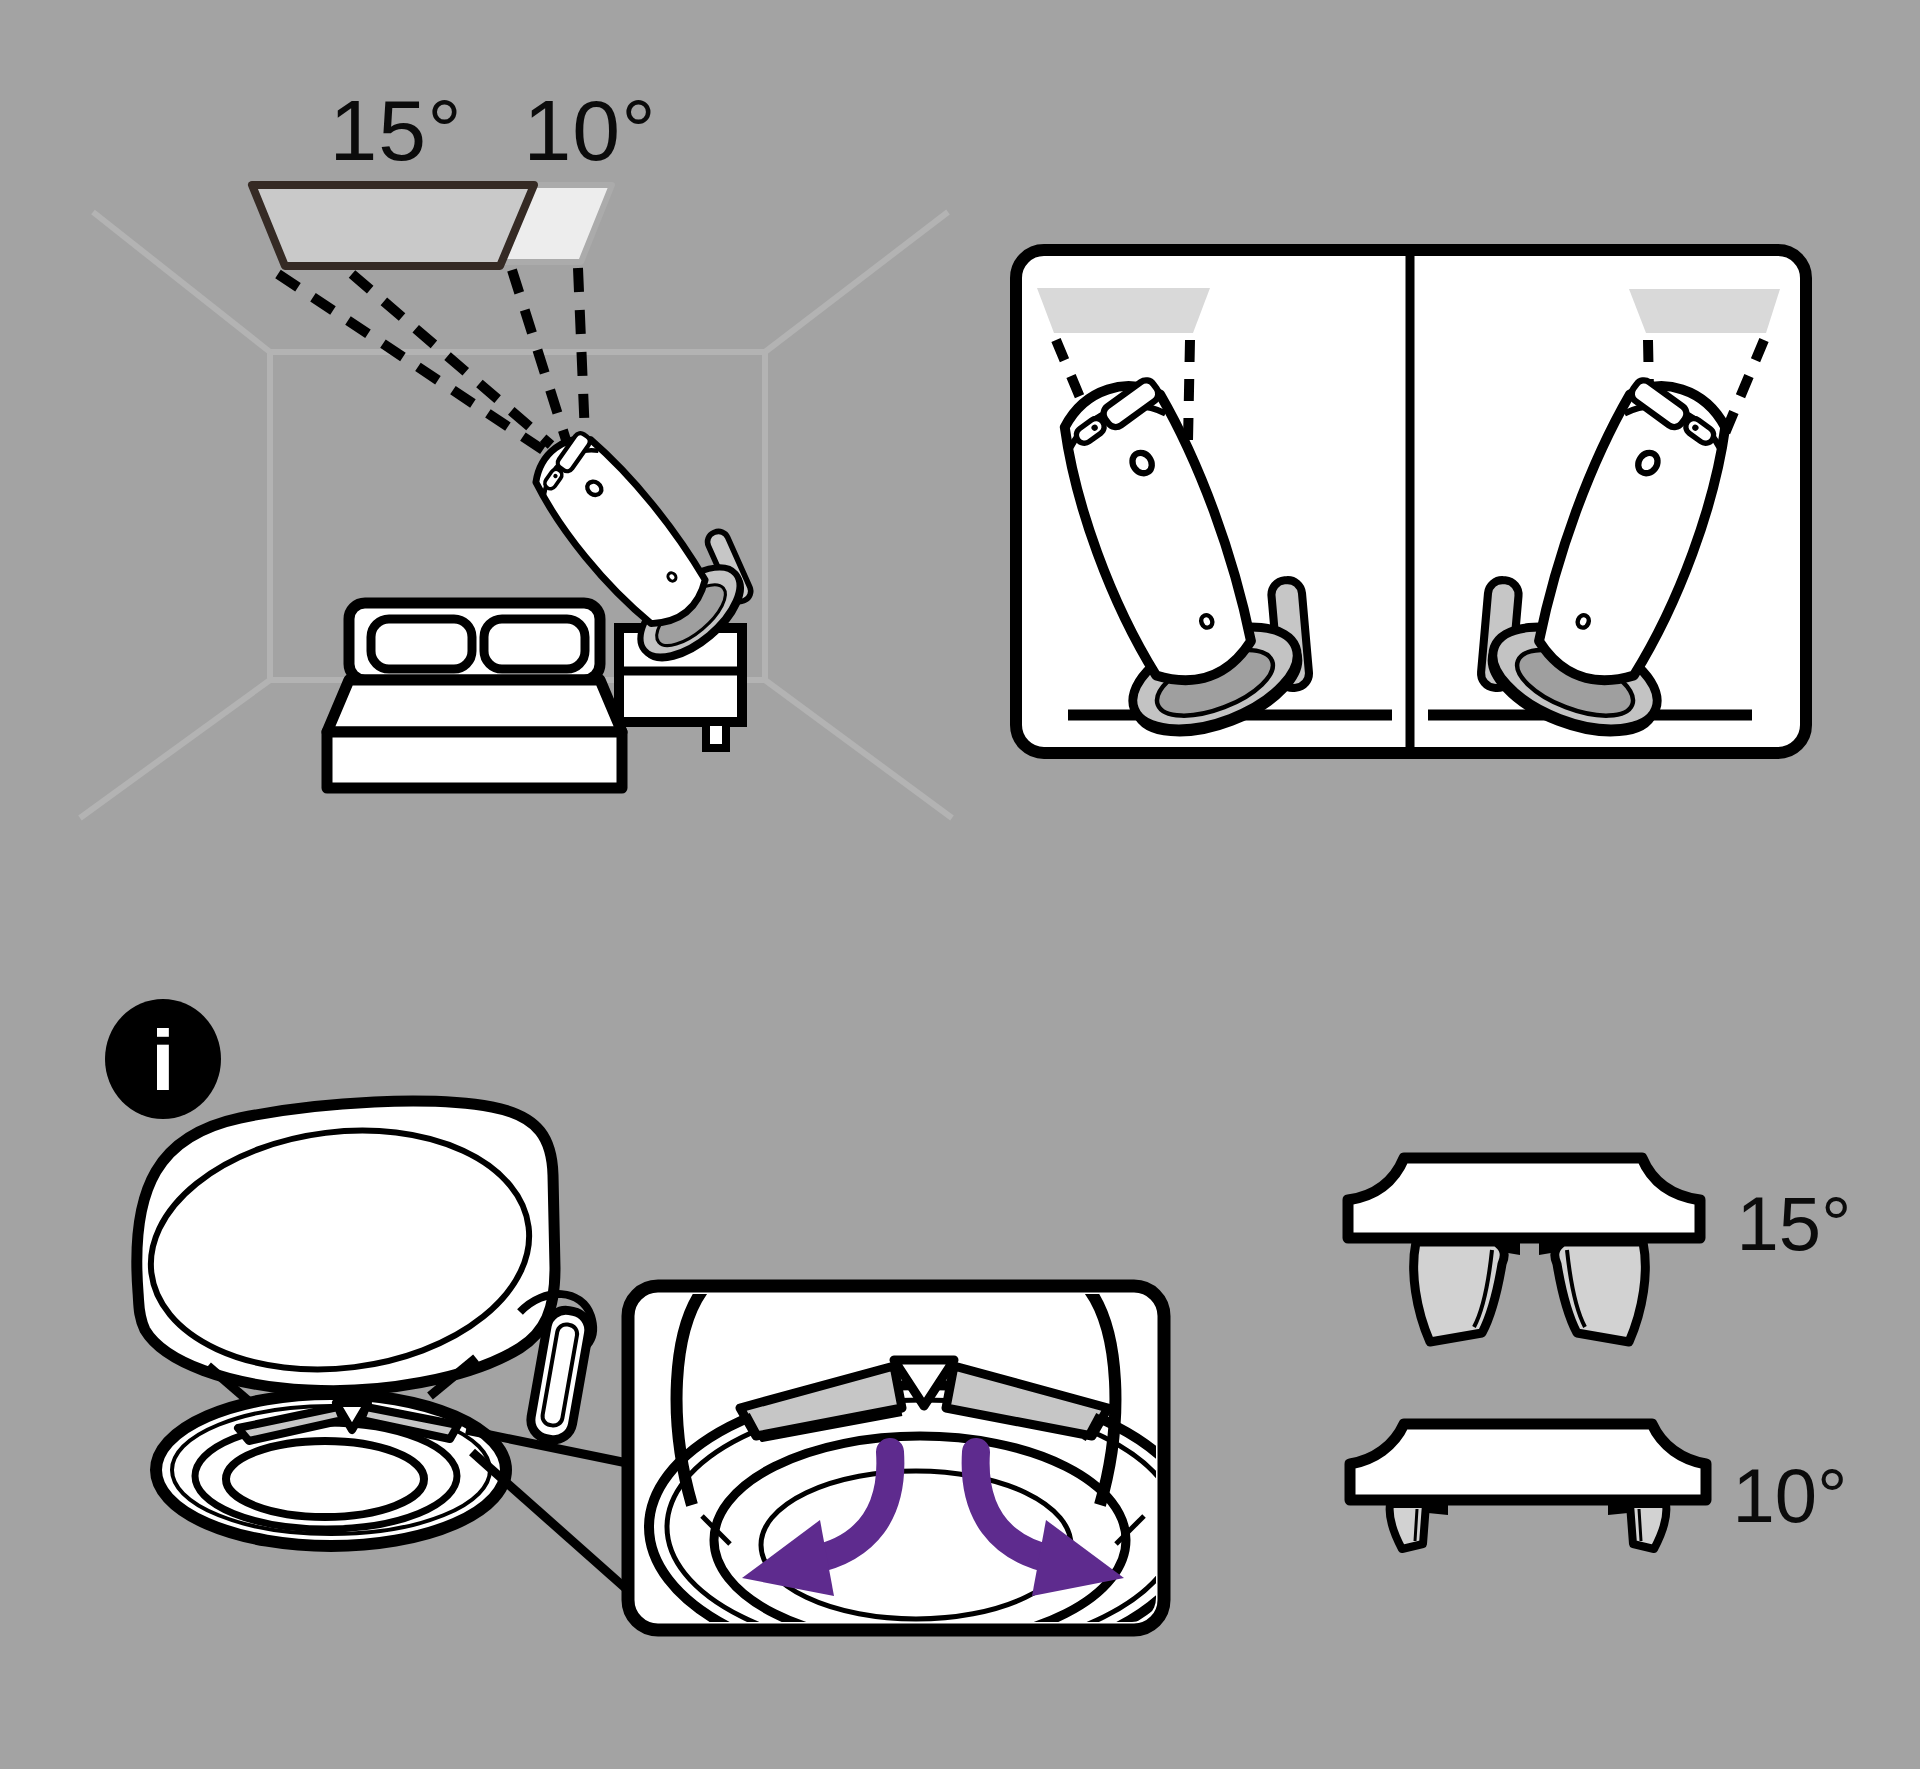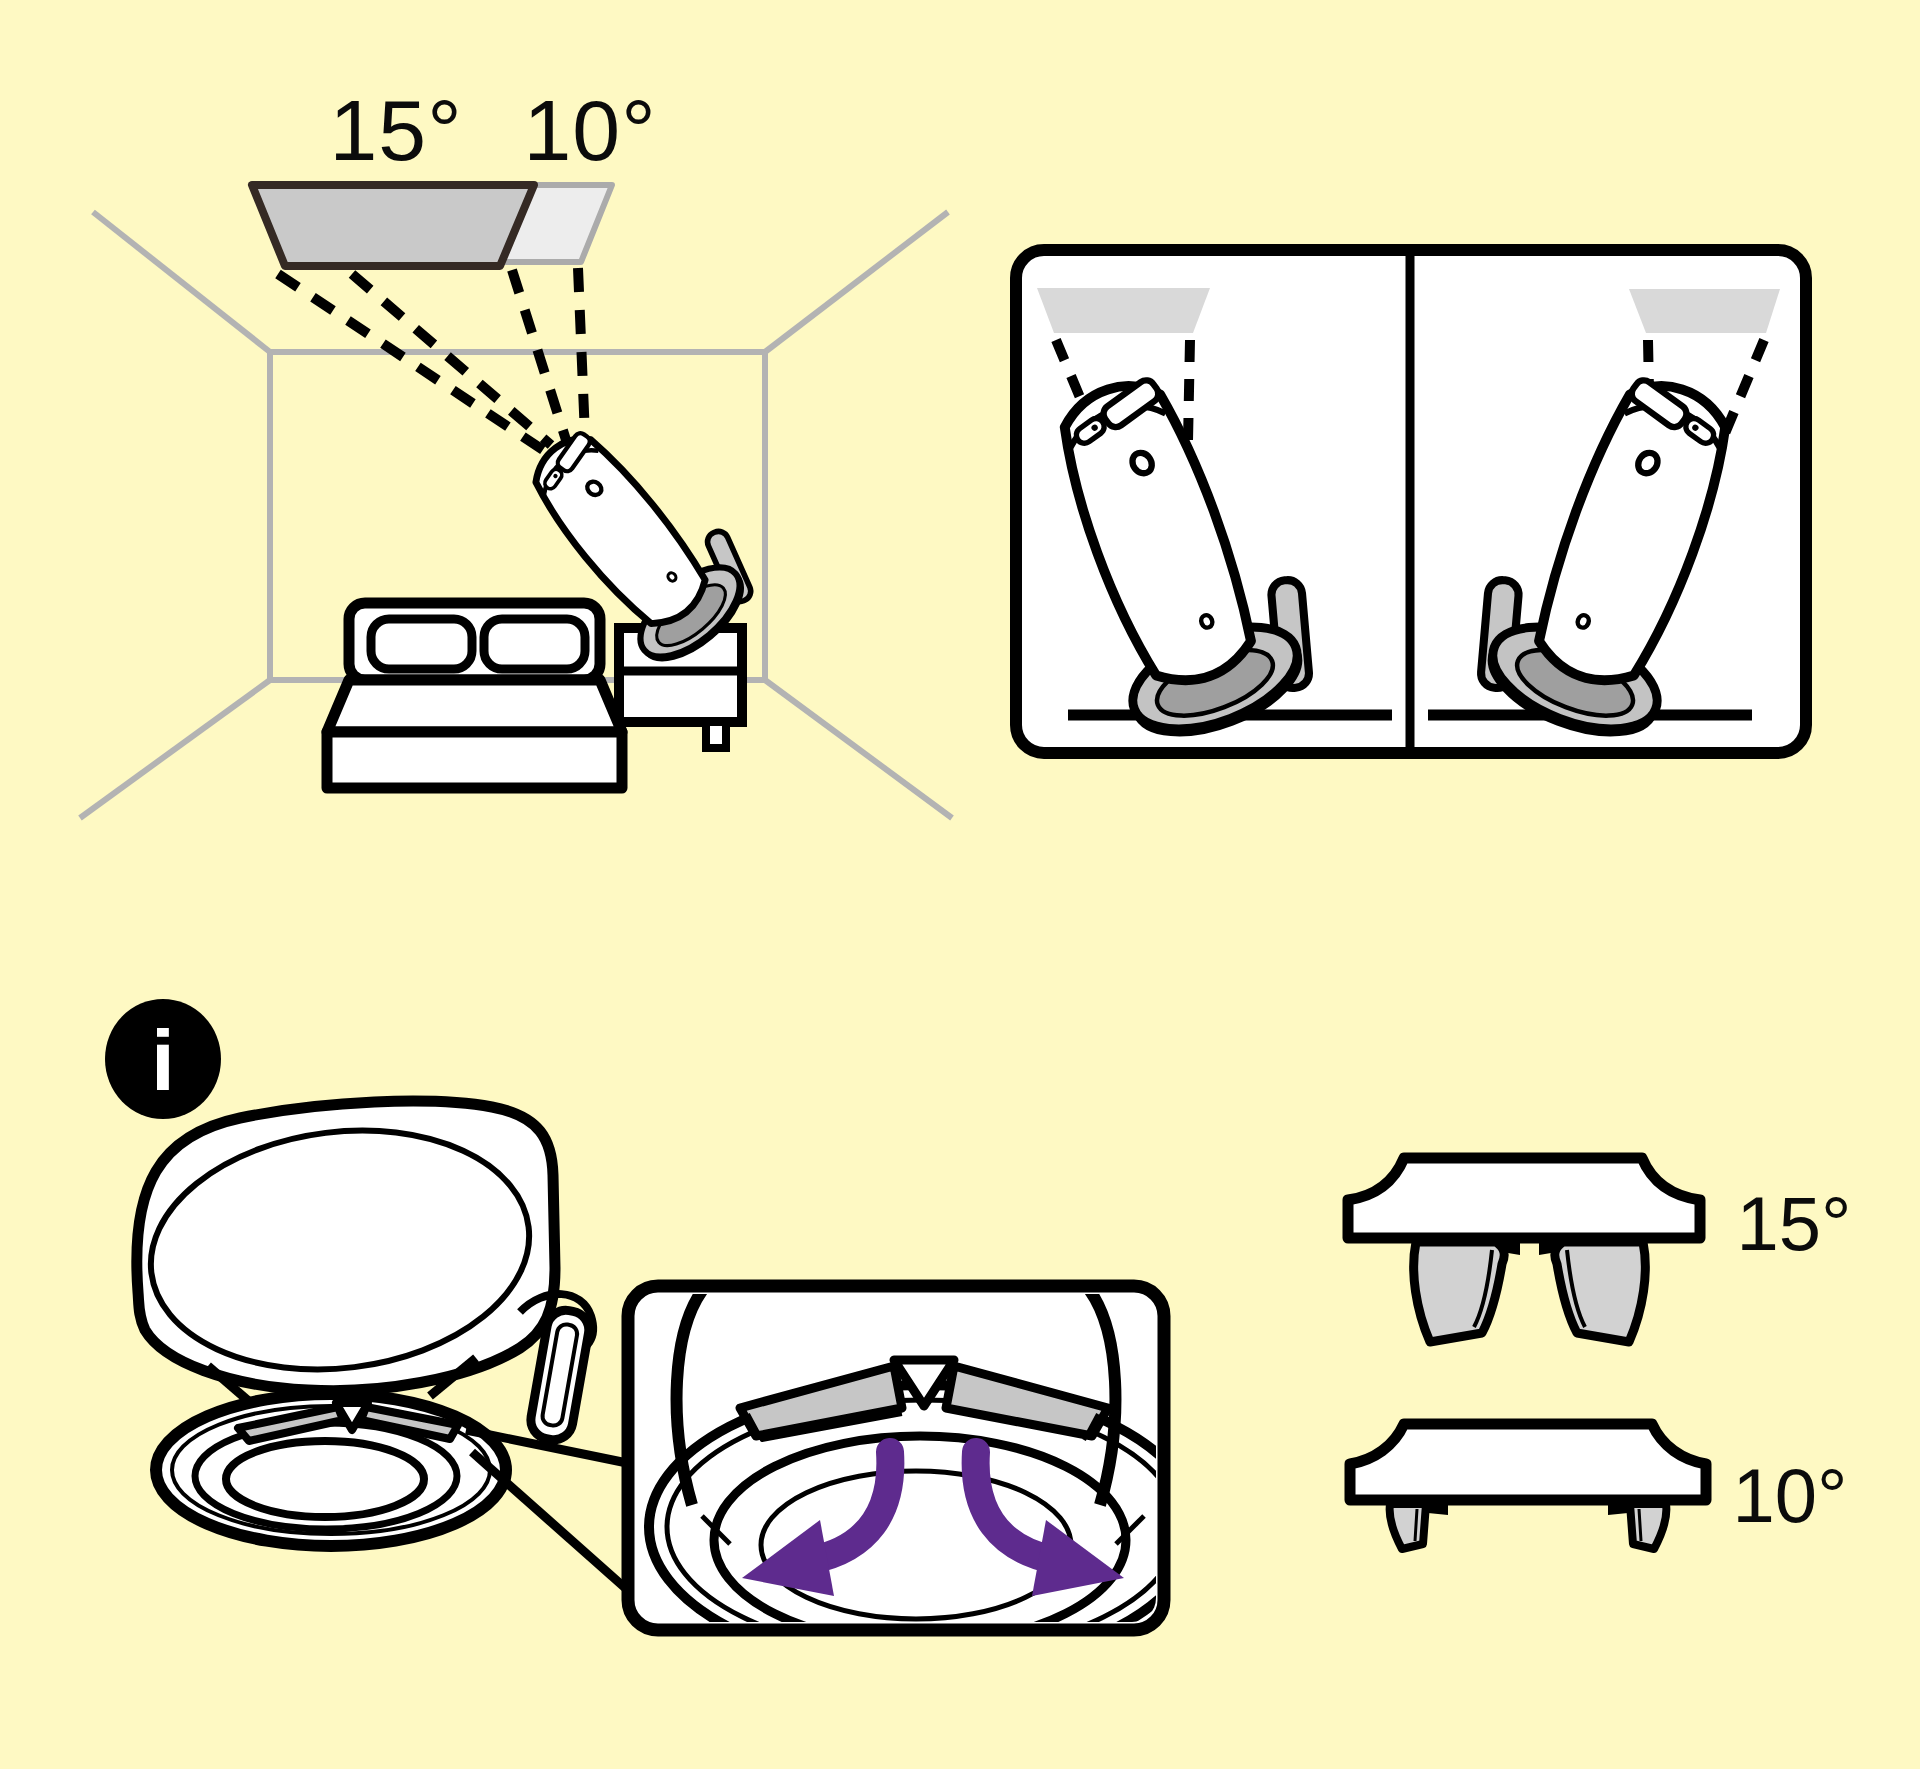--- a/index.html
+++ b/index.html
@@ -1,16 +1,16 @@
 <!DOCTYPE html>
 <html><head>
 <meta charset="utf-8">
 <style>
   html,body{margin:0;padding:0;background:#ffffff;}
-  .canvas{position:relative;width:1920px;height:1769px;background:#fef9c3;overflow:hidden;
+  .canvas{position:relative;width:1920px;height:1769px;background:#a3a3a3;overflow:hidden;
           font-family:"Liberation Sans", sans-serif;}
   svg{display:block;}
   text{font-family:"Liberation Sans", sans-serif;fill:#0b0b0b;}
   .angle-label{font-size:86px;font-weight:500;letter-spacing:1px;}
   .stand-label{font-size:76px;font-weight:500;}
   .info-i{font-size:86px;font-weight:bold;fill:#ffffff;}
 </style>
 </head>
 <body>
 

